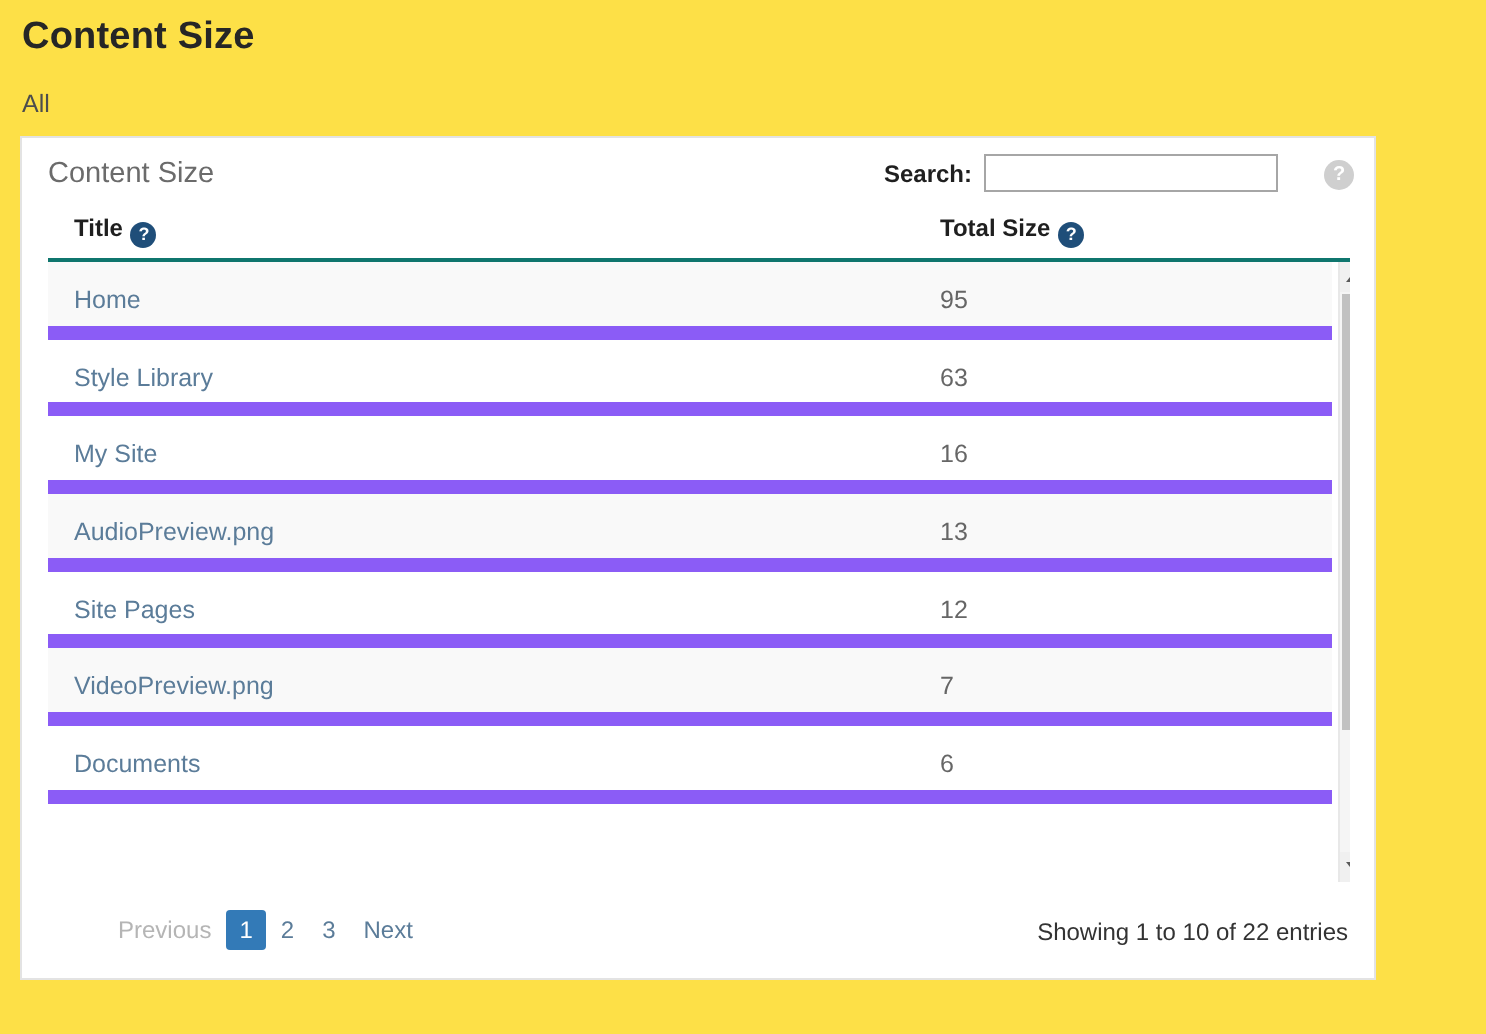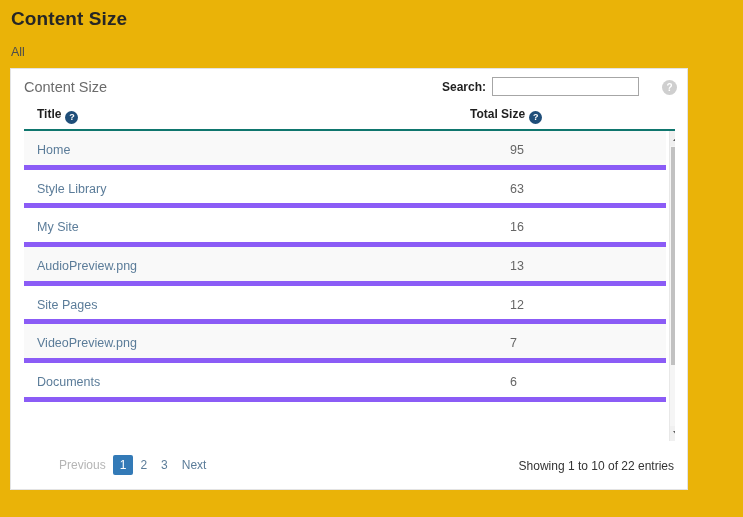--- a/index.html
+++ b/index.html
@@ -10,21 +10,21 @@
     height: 517px;
     overflow: hidden;
     font-family: "Liberation Sans", sans-serif;
     -webkit-font-smoothing: antialiased;
   }
 
   .page {
     position: relative;
     width: 743px;
     height: 517px;
-    background: #eab308;
+    background: #fde047;
   }
 
   
   .page-title {
     position: absolute;
     left: 11px;
     top: 8px;
     font-size: 19px;
     font-weight: 600;
     color: #262626;
@@ -161,42 +161,41 @@
   .table-body {
     position: absolute;
     left: 0;
     top: 0;
     width: 642px;
   }
 
   .row {
     position: relative;
     height: 38.7px;
-    border-bottom: 5px solid #8b5cf6;
+    border-bottom: 7px solid #8b5cf6;
     box-sizing: border-box;
   }
   .row.odd  { background: #f9f9f9; }
   .row.even { background: #ffffff; }
 
   .cell-title {
     position: absolute;
     left: 13px;
     top: 12px;
     font-size: 12.5px;
     color: #5b7c99;
     cursor: pointer;
   }
 
   .cell-size {
     position: absolute;
     left: 446px;
     top: 12px;
     font-size: 12.5px;
     color: #666666;
-    margin-left: 40px;
   }
 
   
   .scrollbar {
     position: absolute;
     right: -9px;
     top: 0;
     width: 15px;
     height: 310px;
     background: #f5f5f5;

